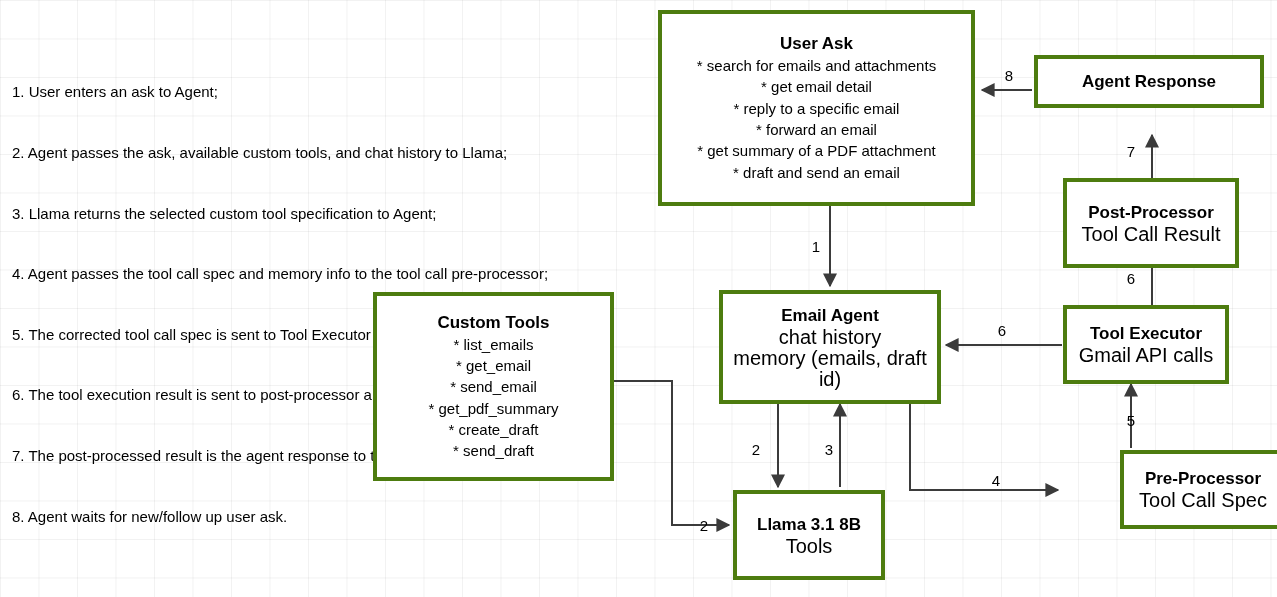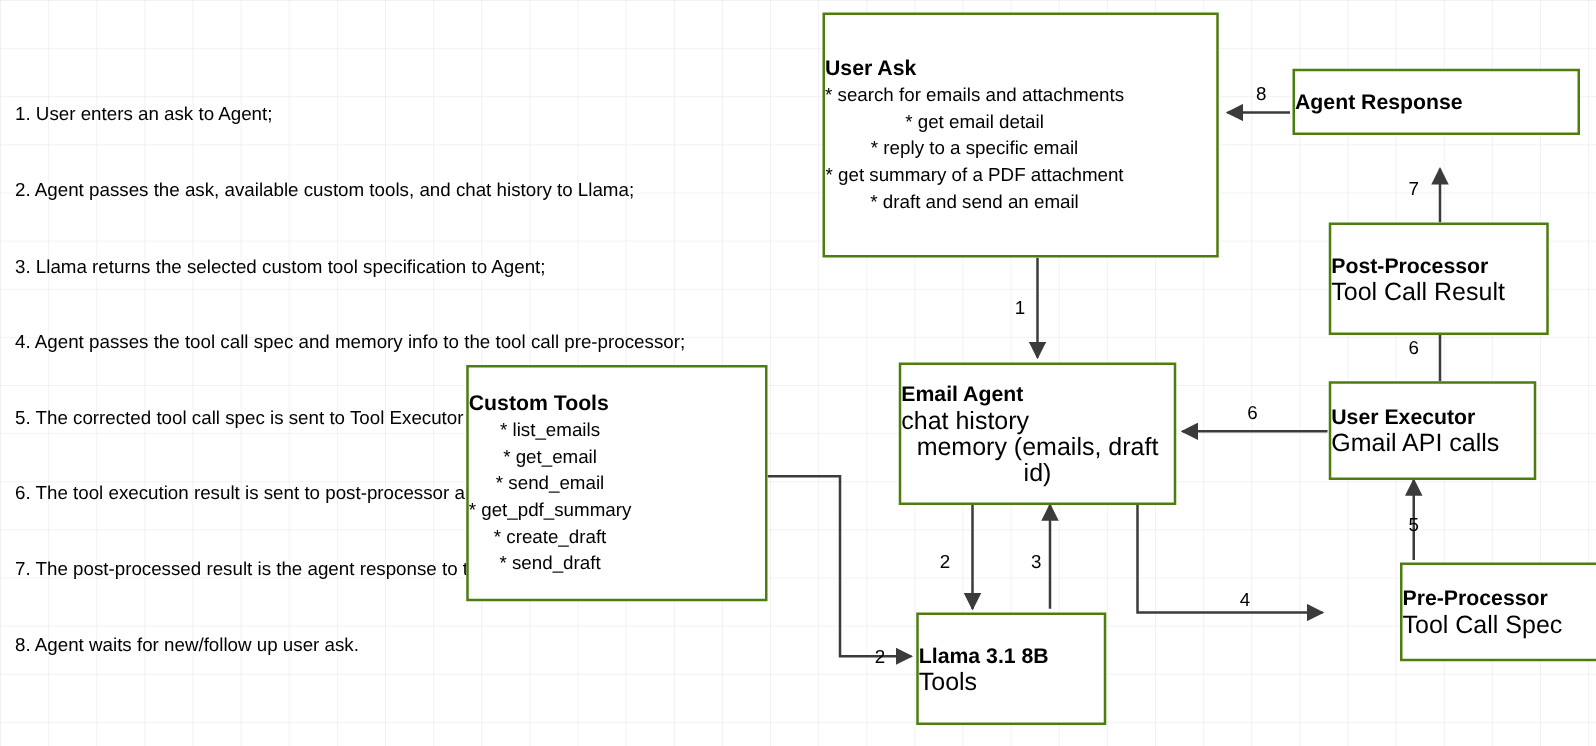--- a/index.html
+++ b/index.html
@@ -34,25 +34,25 @@
     font-size: 15px;
     line-height: 20.2px;
     color: #000000;
     white-space: pre;
   }
   .steps div { white-space: nowrap; }
 
   .node {
     position: absolute;
     box-sizing: border-box;
-    border: 2px solid #4d7c0f;
+    border: 4px solid #4d7c0f;
     background: #ffffff;
     display: flex;
     flex-direction: column;
-    align-items: flex-start;
+    align-items: center;
     justify-content: center;
     text-align: center;
     color: #000000;
   }
   .node .title {
     font-weight: bold;
     font-size: 17px;
     line-height: 22px;
   }
   .node .sub {
@@ -124,36 +124,37 @@
 
     <path d="M 614 381 L 672 381 L 672 525 L 729 525" fill="none" stroke="#3b3b3b" stroke-width="2" marker-end="url(#arrow)"></path>
   </svg>
 
   <div class="node" style="left:658px; top:10px; width:317px; height:196px;">
     <div class="title">User Ask</div>
     <div class="bullets">
       <div>* search for emails and attachments</div>
       <div>* get email detail</div>
       <div>* reply to a specific email</div>
+      <div>* forward an email</div>
       <div>* get summary of a PDF attachment</div>
       <div>* draft and send an email</div>
     </div>
   </div>
 
   <div class="node" style="left:1034px; top:55px; width:230px; height:53px;">
     <div class="title">Agent Response</div>
   </div>
 
   <div class="node" style="left:1063px; top:178px; width:176px; height:90px;">
     <div class="title">Post-Processor</div>
     <div class="sub">Tool Call Result</div>
   </div>
 
   <div class="node" style="left:1063px; top:305px; width:166px; height:79px;">
-    <div class="title">User Executor</div>
+    <div class="title">Tool Executor</div>
     <div class="sub">Gmail API calls</div>
   </div>
 
   <div class="node" style="left:1120px; top:450px; width:166px; height:79px;">
     <div class="title">Pre-Processor</div>
     <div class="sub">Tool Call Spec</div>
   </div>
 
   <div class="node" style="left:719px; top:290px; width:222px; height:114px;">
     <div class="title">Email Agent</div>

